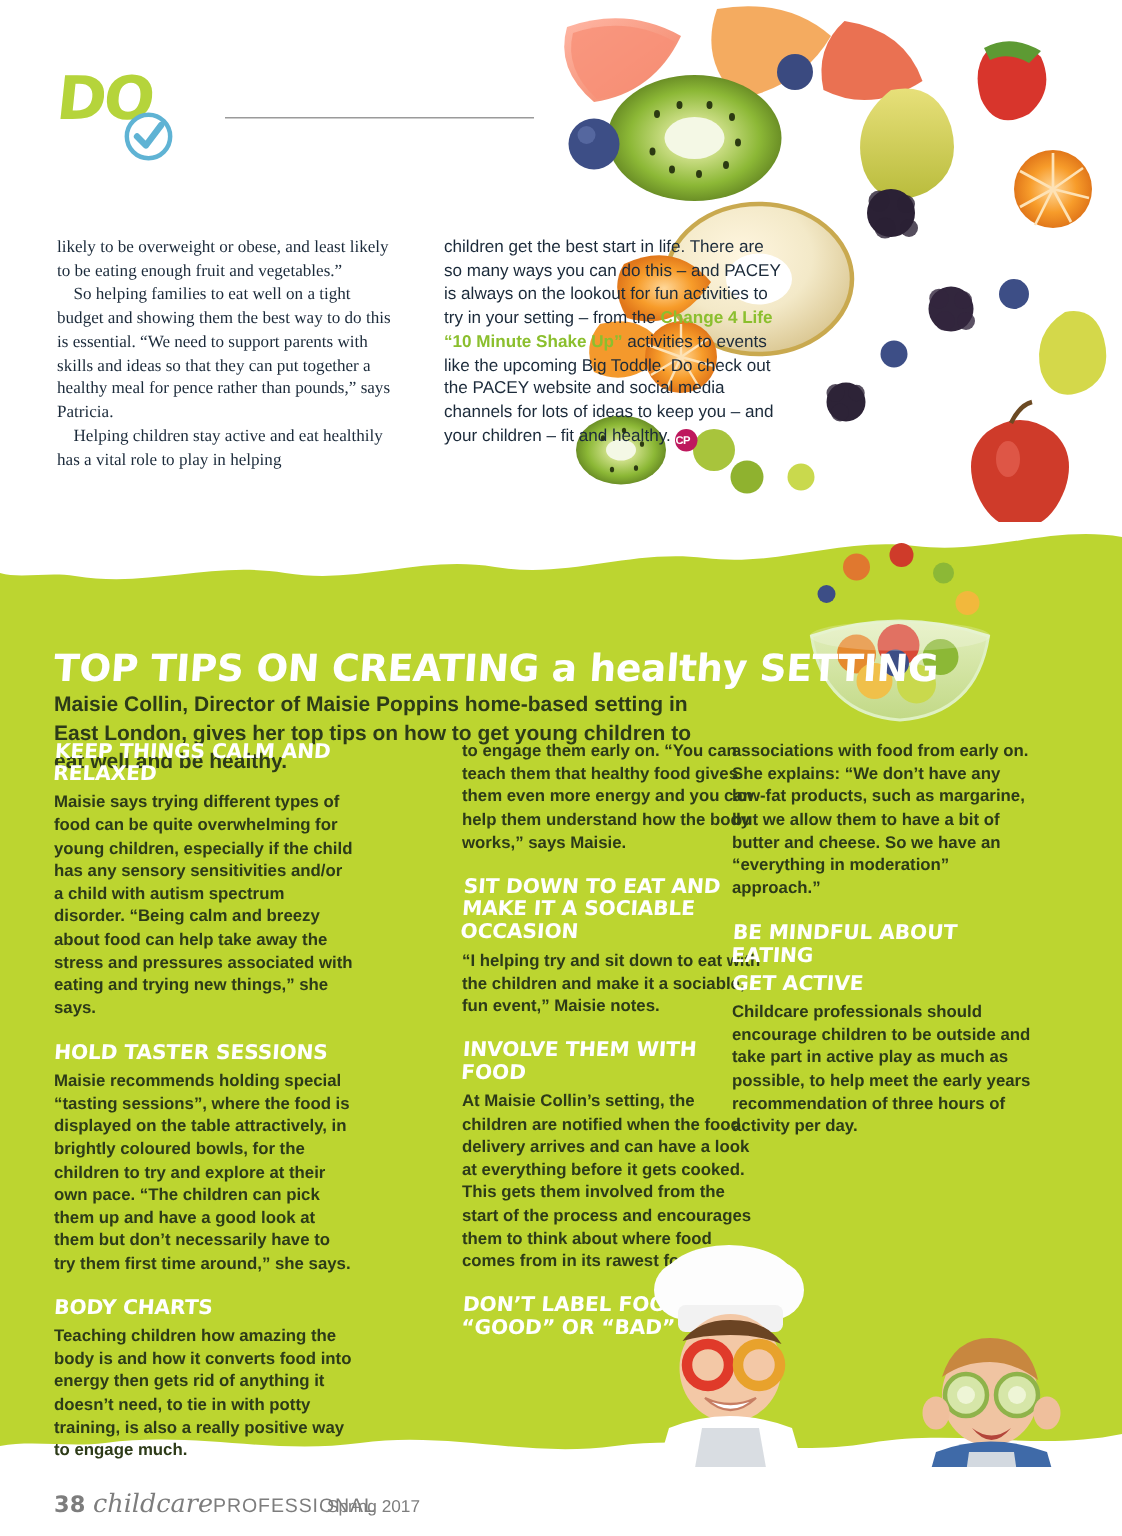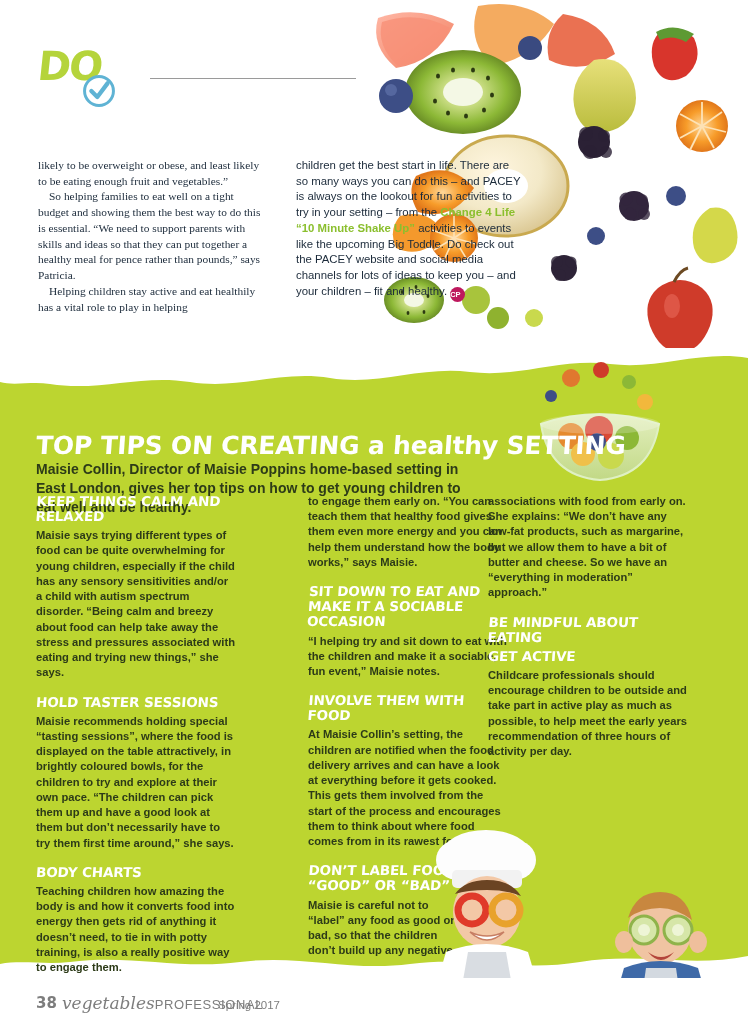--- a/index.html
+++ b/index.html
@@ -423,39 +423,38 @@
         <div class="tip-block">
           <h3 class="tip-h">KEEP THINGS CALM AND RELAXED</h3>
           <p class="tip-p">Maisie says trying different types of food can be quite overwhelming for young children, especially if the child has any sensory sensitivities and/or a child with autism spectrum disorder. “Being calm and breezy about food can help take away the stress and pressures associated with eating and trying new things,” she says.</p>
         </div>
         <div class="tip-block">
           <h3 class="tip-h">HOLD TASTER SESSIONS</h3>
           <p class="tip-p">Maisie recommends holding special “tasting sessions”, where the food is displayed on the table attractively, in brightly coloured bowls, for the children to try and explore at their own pace. “The children can pick them up and have a good look at them but don’t necessarily have to try them first time around,” she says.</p>
         </div>
         <div class="tip-block">
           <h3 class="tip-h">BODY CHARTS</h3>
-          <p class="tip-p last">Teaching children how amazing the body is and how it converts food into energy then gets rid of anything it doesn’t need, to tie in with potty training, is also a really positive way to engage them.</p>
+          <p class="tip-p last">Teaching children how amazing the body is and how it converts food into energy then gets rid of anything it doesn’t need, to tie in with potty training, is also a really positive way to engage much.</p>
         </div>
       </div>
 
       <div class="tipcol c2">
         <div class="tip-block">
           <p class="tip-p">to engage them early on. “You can teach them that healthy food gives them even more energy and you can help them understand how the body works,” says Maisie.</p>
         </div>
         <div class="tip-block">
           <h3 class="tip-h">SIT DOWN TO EAT AND MAKE IT A SOCIABLE OCCASION</h3>
           <p class="tip-p">“I helping try and sit down to eat with the children and make it a sociable, fun event,” Maisie notes.</p>
         </div>
         <div class="tip-block">
           <h3 class="tip-h">INVOLVE THEM WITH FOOD</h3>
           <p class="tip-p">At Maisie Collin’s setting, the children are notified when the food delivery arrives and can have a look at everything before it gets cooked. This gets them involved from the start of the process and encourages them to think about where food comes from in its rawest form.</p>
         </div>
         <div class="tip-block">
           <h3 class="tip-h">DON’T LABEL FOODS AS “GOOD” OR “BAD”</h3>
-          <p class="tip-p last" style="width:150px;">Maisie is careful not to “label” any food as good or bad, so that the children don’t build up any negative</p>
         </div>
       </div>
 
       <div class="tipcol c3">
         <div class="tip-block">
           <p class="tip-p">associations with food from early on. She explains: “We don’t have any low-fat products, such as margarine, but we allow them to have a bit of butter and cheese. So we have an “everything in moderation” approach.”</p>
         </div>
         <div class="tip-block">
           <h3 class="tip-h">BE MINDFUL ABOUT EATING</h3>
         </div>
@@ -506,17 +505,17 @@
       <path d="M44 92 q36 -14 74 0 l8 28 l-90 0z" fill="#3f6aa8"></path>
       <path d="M66 92 l30 0 l4 28 l-38 0z" fill="#d3d9e0"></path>
 
       <ellipse cx="44" cy="66" rx="9" ry="11" fill="#efbf9c"></ellipse>
       <ellipse cx="118" cy="66" rx="9" ry="11" fill="#efbf9c"></ellipse>
     </svg>
   </div>
 
   <div class="footer">
     <span class="footer-num">38</span>
-    <span class="footer-brand"><span>vegetables</span><span class="pro">PROFESSIONAL</span></span>
+    <span class="footer-brand"><span>childcare</span><span class="pro">PROFESSIONAL</span></span>
     <span class="footer-date">Spring 2017</span>
   </div>
 
 </div>
 
 </body></html>

